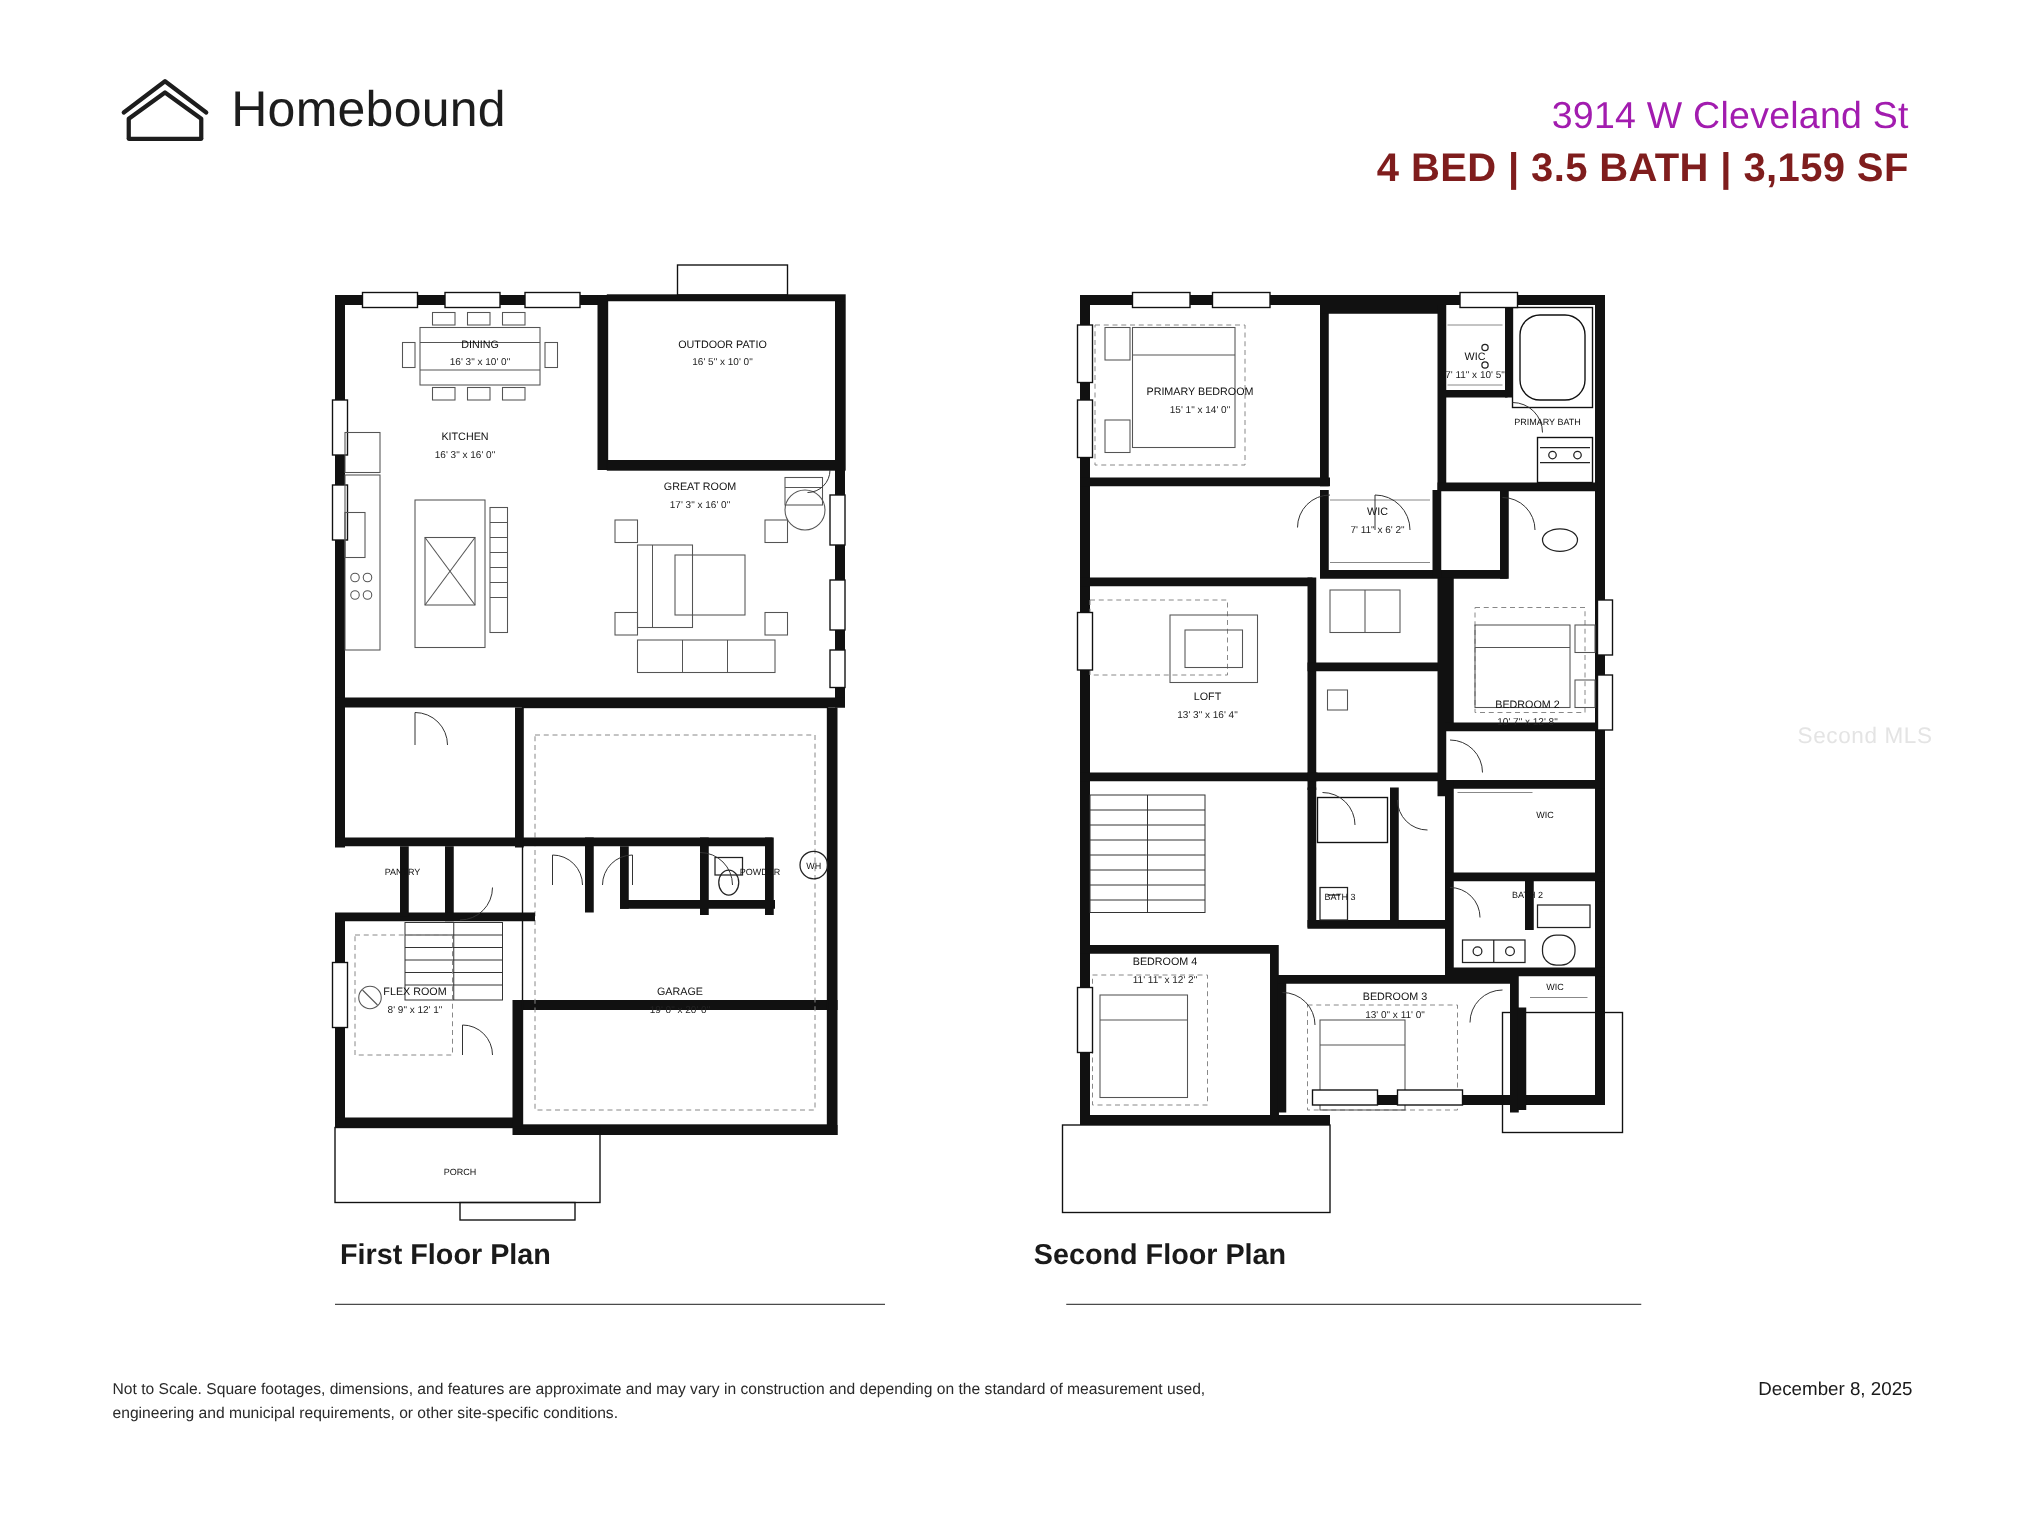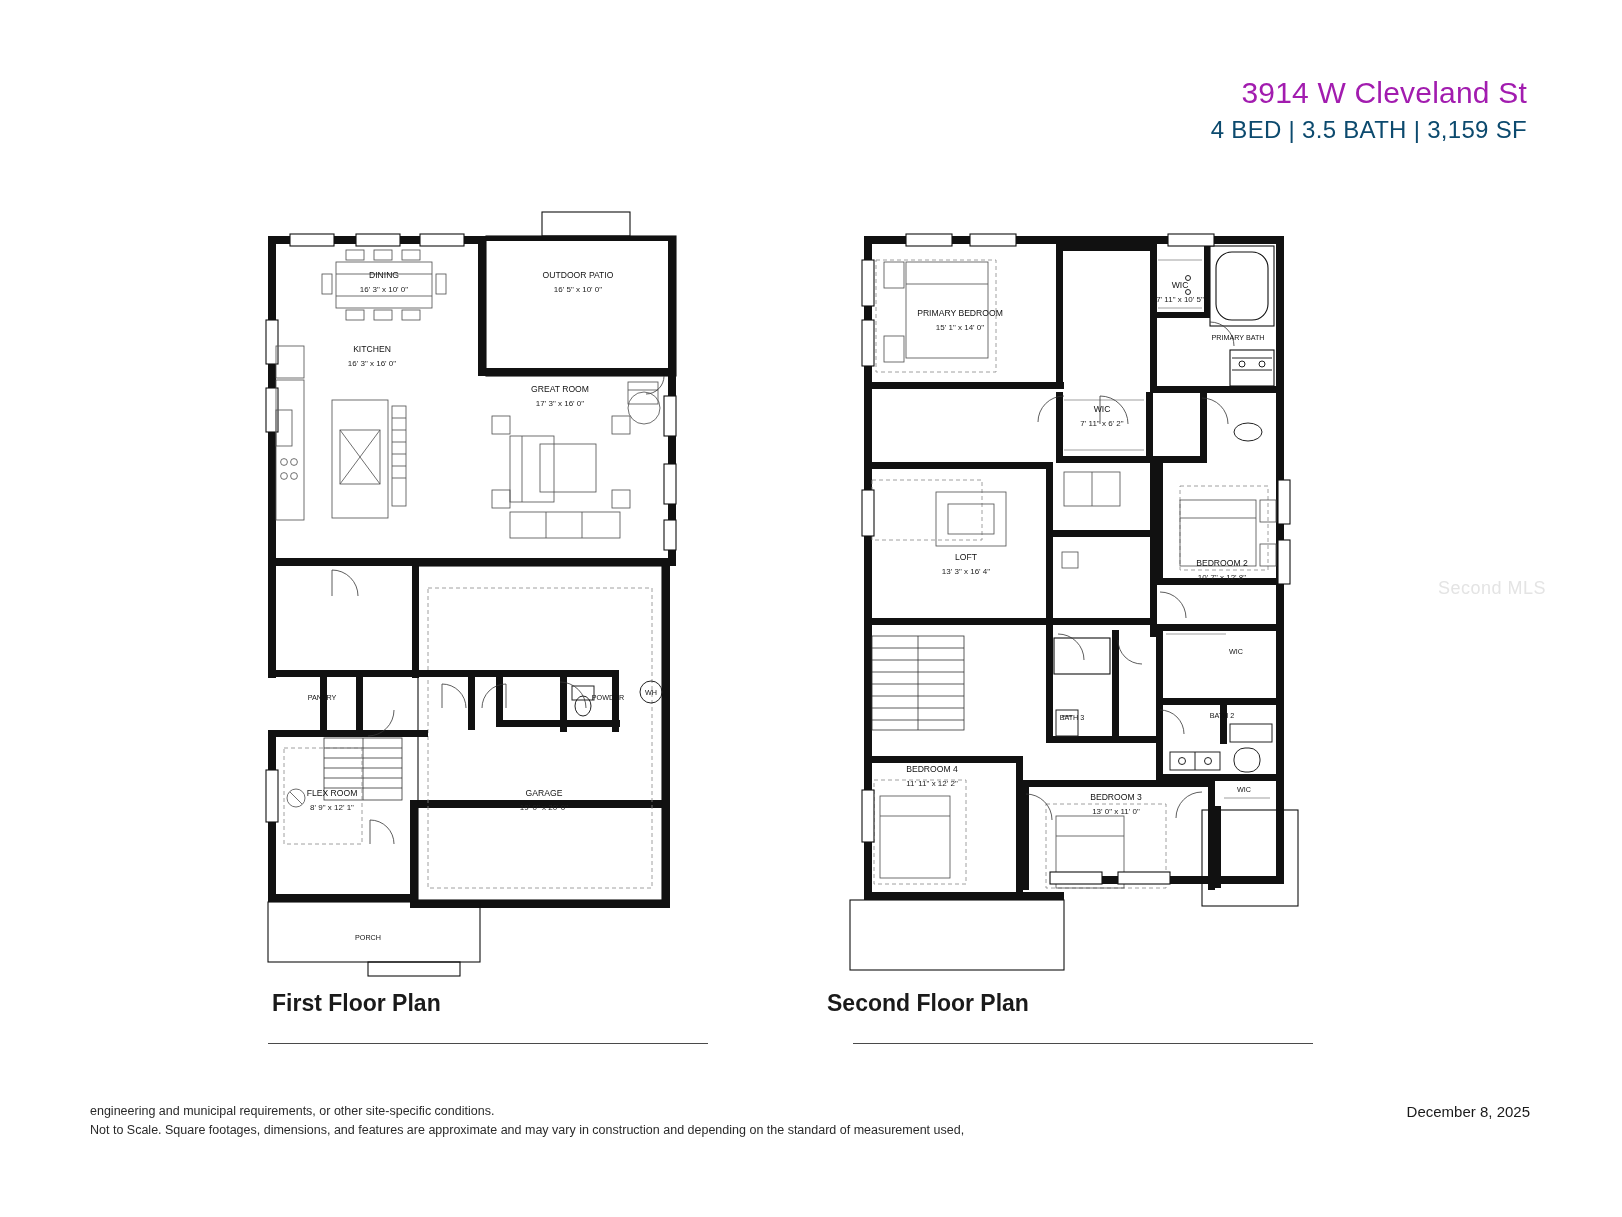--- a/index.html
+++ b/index.html
@@ -49,23 +49,23 @@
     top: 16px;
     text-align: right;
   }
   .addr-title {
     font-size: 30px;
     font-weight: 400;
     color: #a21caf;
     letter-spacing: 0.2px;
   }
   .addr-sub {
-    font-size: 24px;
-    font-weight: 400;
-    color: #0c4a6e;
+    font-size: 32px;
+    font-weight: 700;
+    color: #7f1d1d;
     margin-top: 6px;
     letter-spacing: 0.3px;
   }
 
   
   .plan {
     position: absolute;
   }
   #plan-first { left: 260px; top: 200px; width: 470px; height: 790px; }
   #plan-second { left: 850px; top: 200px; width: 480px; height: 790px; }
@@ -139,20 +139,30 @@
   }
   text.rm.sm {
     font-size: 7.2px;
   }
 </style>
 </head>
 <body>
 
 <div class="header">
 
+  <div class="logo-block">
+    <span class="logo-mark">
+      <svg viewBox="0 0 74 56" width="74" height="56" aria-hidden="true">
+        <path d="M4 30 L37 5 L70 30" fill="none" stroke="#1d1d1d" stroke-width="3.4" stroke-linecap="round" stroke-linejoin="round"></path>
+        <path d="M8 51 L8 35 L37 14 L66 35 L66 51" fill="none" stroke="#1d1d1d" stroke-width="3.4" stroke-linejoin="round"></path>
+        <path d="M8 51 L66 51" fill="none" stroke="#1d1d1d" stroke-width="3.4" stroke-linecap="round"></path>
+      </svg>
+    </span>
+    <span class="logo-text">Homebound</span>
+  </div>
 
   <div class="addr-block">
     <div class="addr-title">3914 W Cleveland St</div>
     <div class="addr-sub">4 BED | 3.5 BATH | 3,159 SF</div>
   </div>
 </div>
 
 <div class="plan" id="plan-first">
   <svg viewBox="0 0 470 790" preserveAspectRatio="xMidYMin meet">
 
@@ -521,16 +531,16 @@
 </div>
 
 <div class="caption" id="caption-first">First Floor Plan</div>
 <div class="caption" id="caption-second">Second Floor Plan</div>
 <div class="rule" id="rule-first"></div>
 <div class="rule" id="rule-second"></div>
 
 <div class="watermark">Second MLS</div>
 
 <div class="disclaimer">
+  <div>Not to Scale. Square footages, dimensions, and features are approximate and may vary in construction and depending on the standard of measurement used,</div>
   <div>engineering and municipal requirements, or other site-specific conditions.</div>
-  <div>Not to Scale. Square footages, dimensions, and features are approximate and may vary in construction and depending on the standard of measurement used,</div>
 </div>
 <div class="date">December 8, 2025</div>
 
 </body></html>

